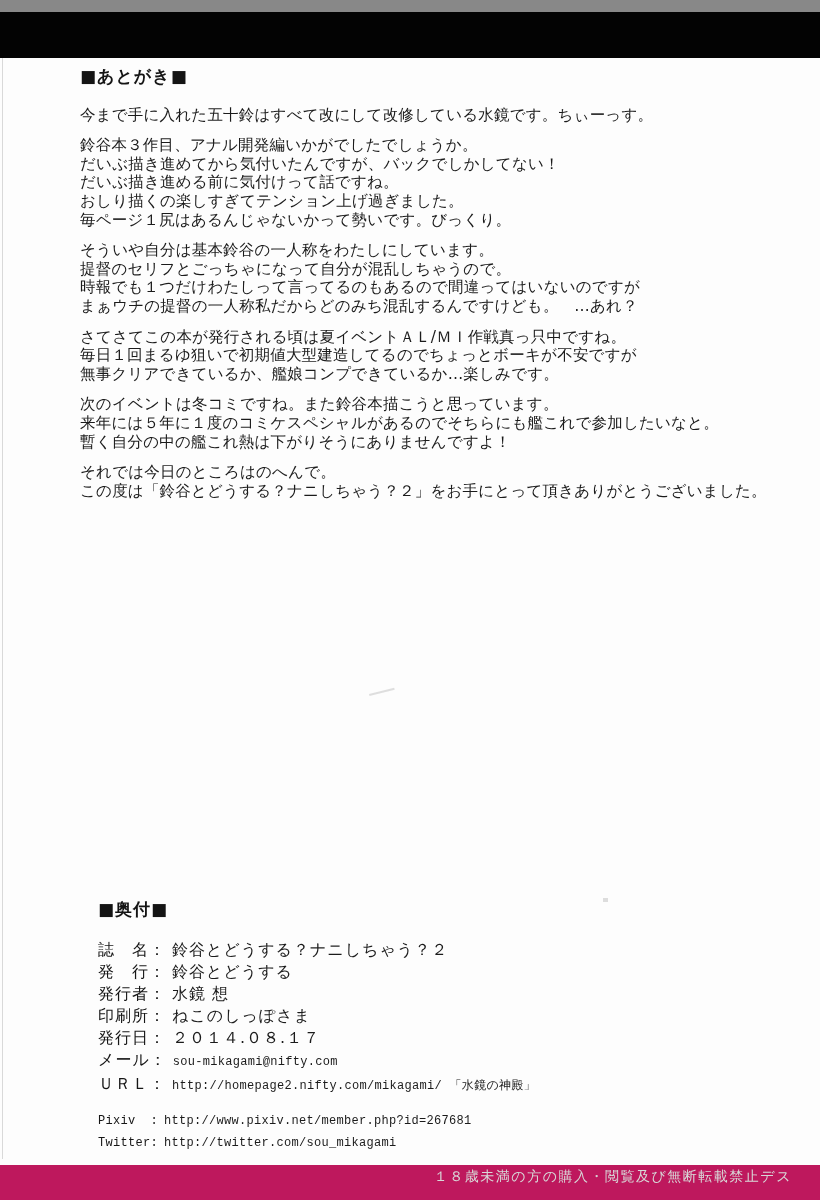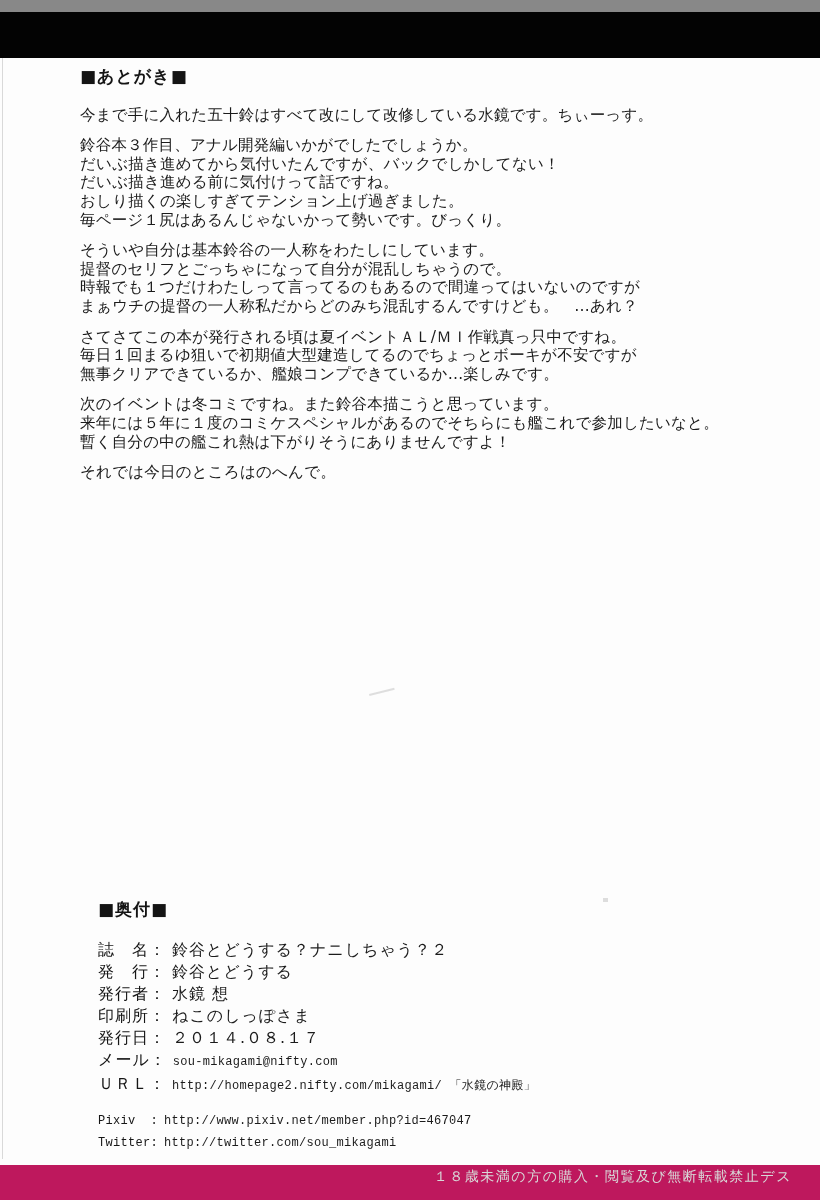--- a/index.html
+++ b/index.html
@@ -116,38 +116,39 @@
     </div>
 
     <div class="para">
       <div class="line">次のイベントは冬コミですね。また鈴谷本描こうと思っています。</div>
       <div class="line">来年には５年に１度のコミケスペシャルがあるのでそちらにも艦これで参加したいなと。</div>
       <div class="line">暫く自分の中の艦これ熱は下がりそうにありませんですよ！</div>
     </div>
 
     <div class="para">
       <div class="line">それでは今日のところはのへんで。</div>
+      <div class="line">この度は「鈴谷とどうする？ナニしちゃう？２」をお手にとって頂きありがとうございました。</div>
     </div>
   </section>
 
   <section class="colophon">
     <div class="section-heading">■奥付■</div>
 
     <div class="rows">
       <div class="colophon-row"><span class="label">誌　名：</span><span class="value">鈴谷とどうする？ナニしちゃう？２</span></div>
       <div class="colophon-row"><span class="label">発　行：</span><span class="value">鈴谷とどうする</span></div>
       <div class="colophon-row"><span class="label">発行者：</span><span class="value">水鏡 想</span></div>
       <div class="colophon-row"><span class="label">印刷所：</span><span class="value">ねこのしっぽさま</span></div>
       <div class="colophon-row"><span class="label">発行日：</span><span class="value">２０１４.０８.１７</span></div>
       <div class="colophon-row"><span class="label">メール：</span><span class="value mono">sou-mikagami@nifty.com</span></div>
       <div class="colophon-row"><span class="label">ＵＲＬ：</span><span class="value mono">http://homepage2.nifty.com/mikagami/ 「水鏡の神殿」</span></div>
     </div>
 
     <div class="links">
-      <div class="colophon-row mono"><span class="label">Pixiv  :</span><span class="value">http://www.pixiv.net/member.php?id=467047</span></div>
+      <div class="colophon-row mono"><span class="label">Pixiv  :</span><span class="value">http://www.pixiv.net/member.php?id=267681</span></div>
       <div class="colophon-row mono"><span class="label">Twitter:</span><span class="value">http://twitter.com/sou_mikagami</span></div>
     </div>
   </section>
 
   <div class="bottom-bar">
     <span class="warning">１８歳未満の方の購入・閲覧及び無断転載禁止デス</span>
   </div>
 
 </div>
 

